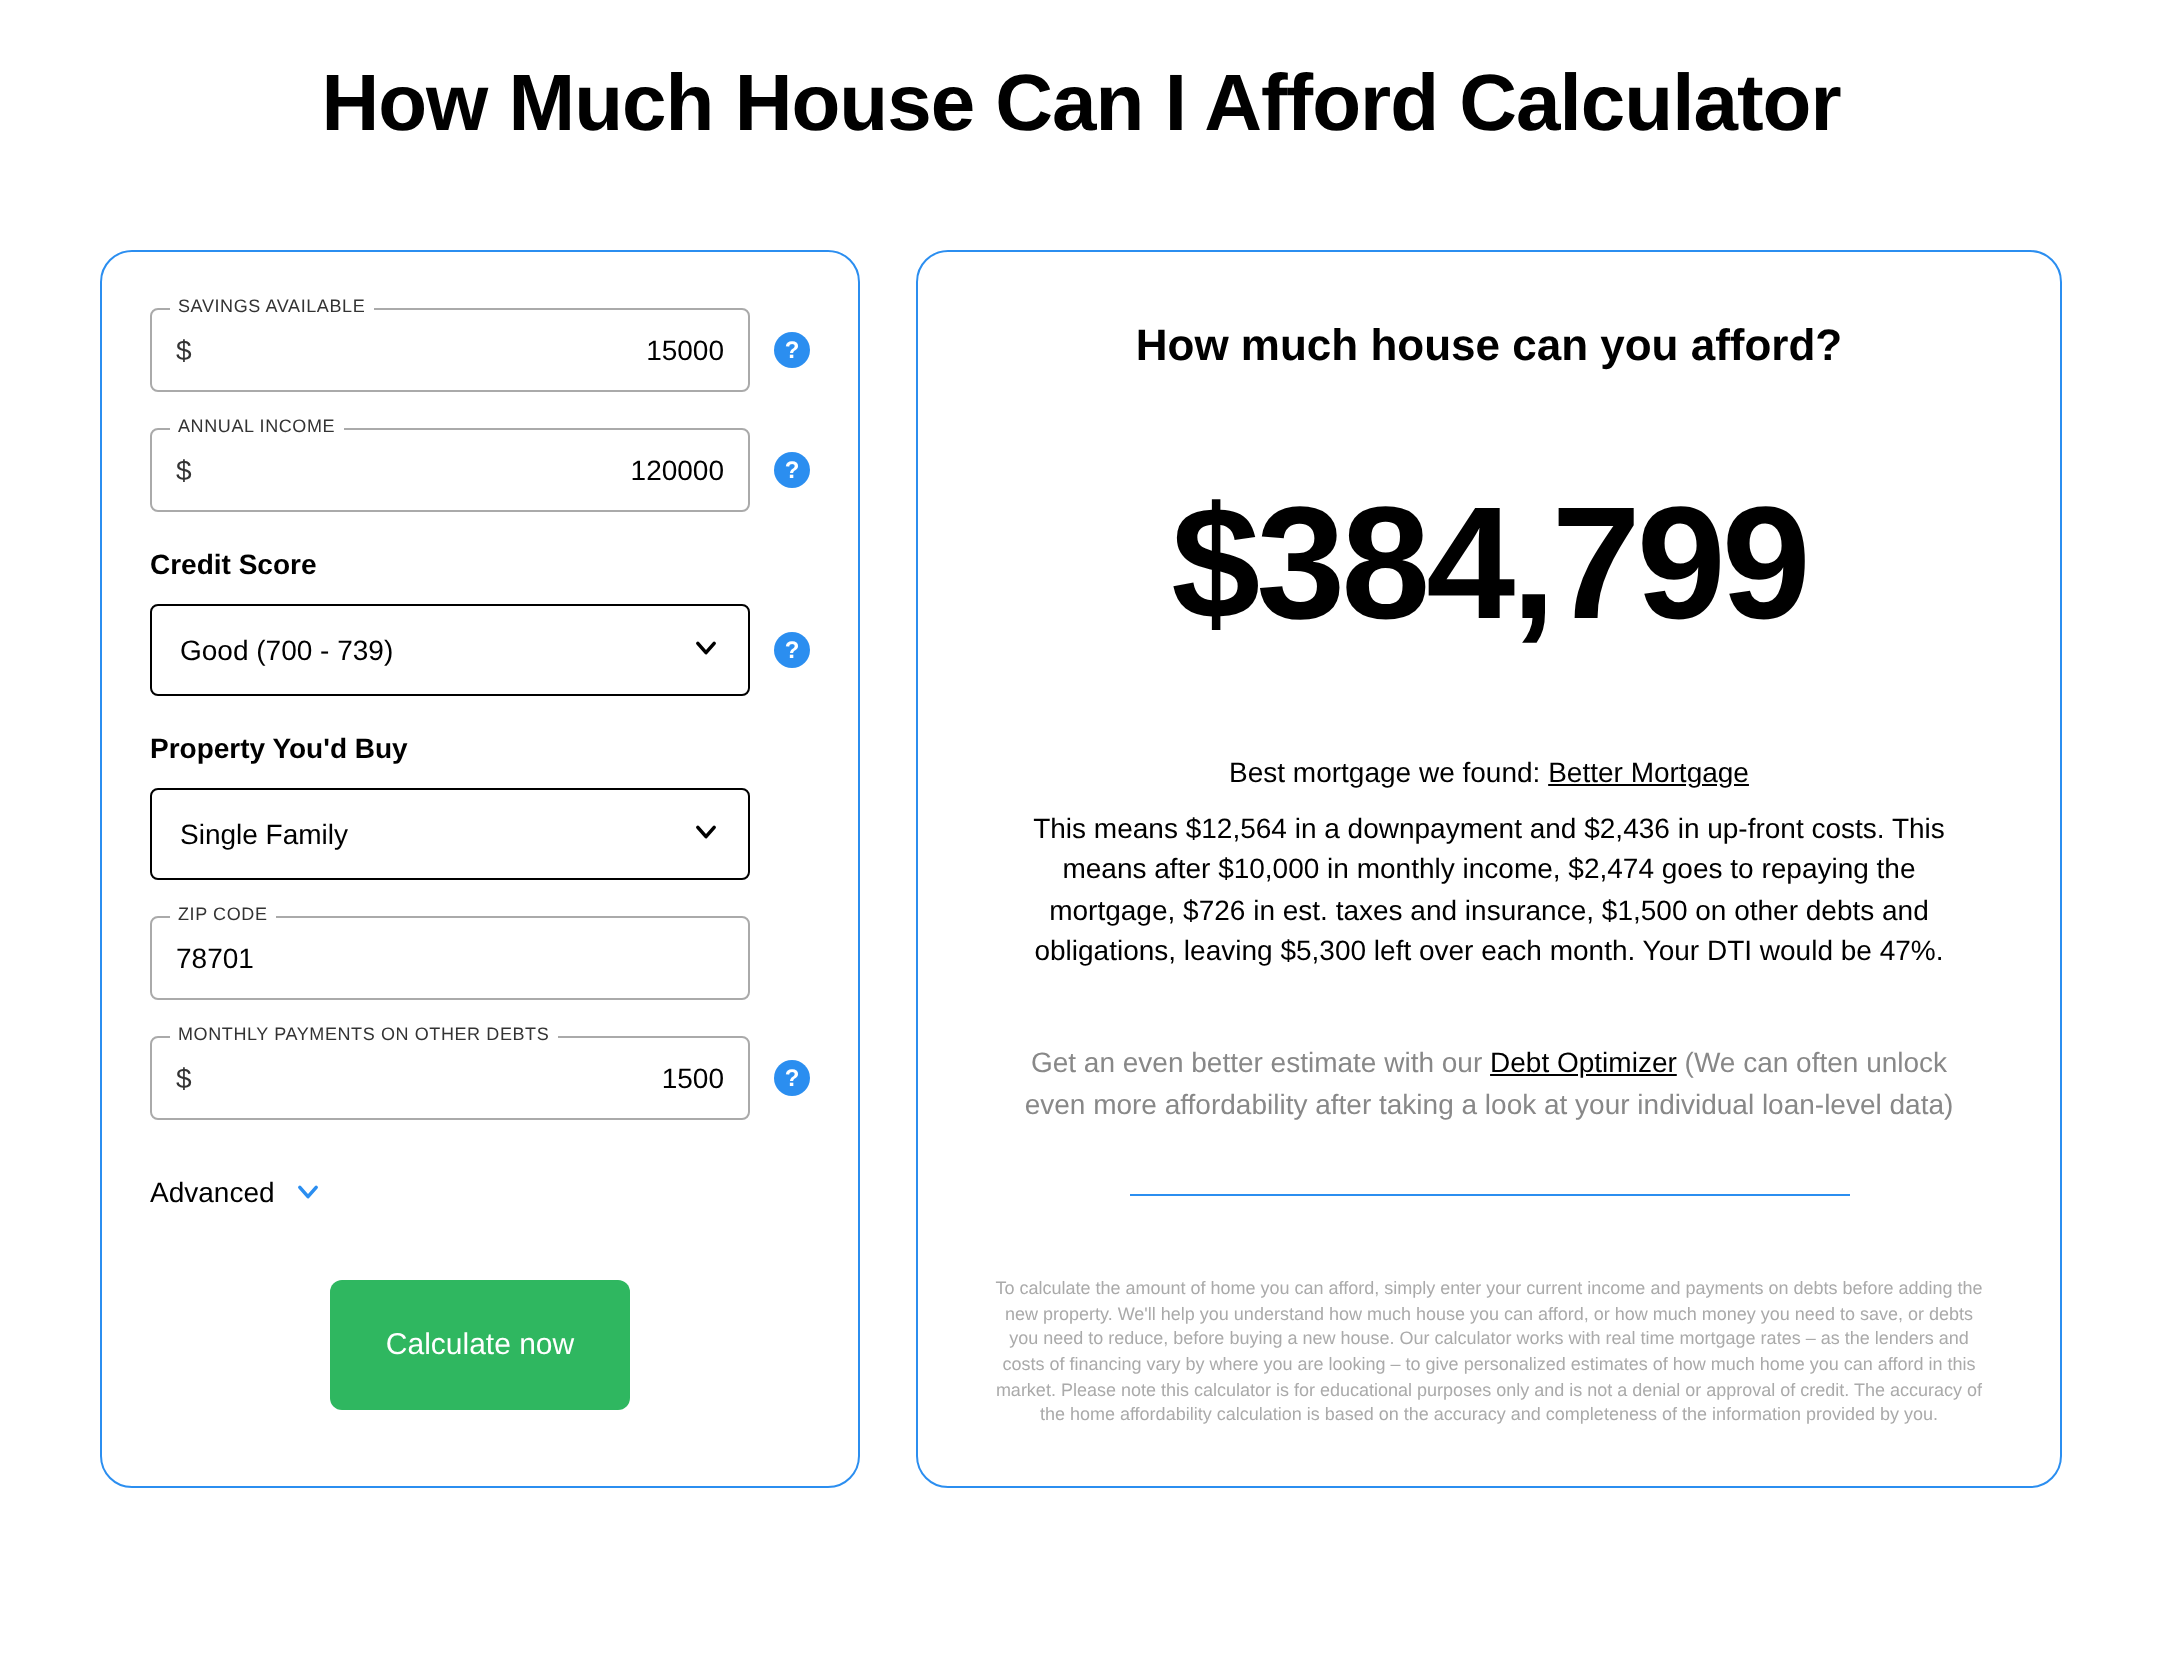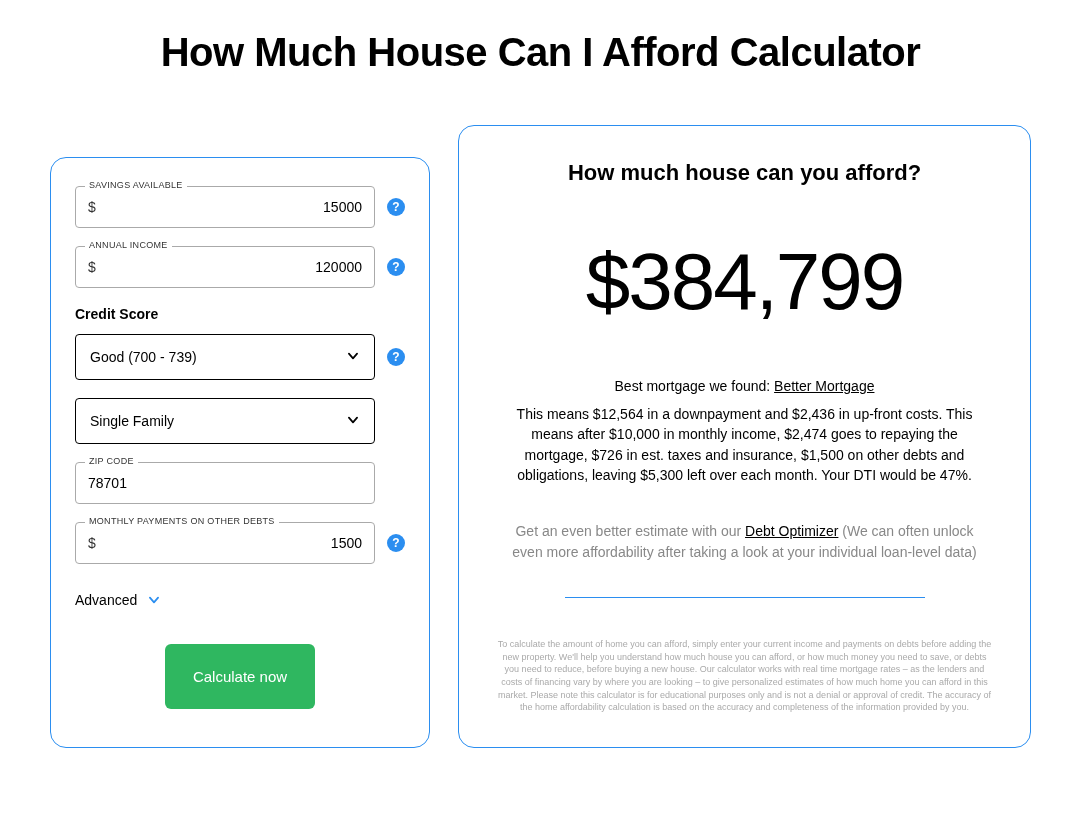--- a/index.html
+++ b/index.html
@@ -23,21 +23,20 @@
     gap: 28px;
   }
   .panel {
     border: 1px solid #2b8ef0;
     border-radius: 16px;
     padding: 28px 24px;
   }
   .left {
     width: 380px;
     flex: 0 0 auto;
-    margin-top: 32px;
   }
   .right {
     flex: 1;
     text-align: center;
     padding: 28px 34px;
   }
   .field-row {
     display: flex;
     align-items: center;
     gap: 12px;
@@ -151,21 +150,21 @@
     cursor: pointer;
   }
   .right h2 {
     font-size: 22px;
     font-weight: 700;
     margin-top: 6px;
     margin-bottom: 50px;
   }
   .big-amount {
     font-size: 80px;
-    font-weight: 400;
+    font-weight: 700;
     letter-spacing: -2px;
     margin-bottom: 50px;
   }
   .best-line {
     font-size: 14px;
     margin-bottom: 10px;
   }
   .best-line a, .optimizer a {
     color: #000;
     text-decoration: underline;
@@ -235,20 +234,21 @@
           <span class="chevron">
             <svg viewBox="0 0 24 24" fill="none">
                 <path d="M5 8l7 8 7-8" stroke="#000" stroke-width="3" stroke-linecap="round" stroke-linejoin="round"></path>
               </svg>
           </span>
         </div>
       </div>
       <div class="help-icon">?</div>
     </div>
 
+    <div class="section-label">Property You'd Buy</div>
     <div class="field-row">
       <div class="select-wrap">
         <div class="select-box">
           <span>Single Family</span>
           <span class="chevron">
             <svg viewBox="0 0 24 24" fill="none">
                 <path d="M5 8l7 8 7-8" stroke="#000" stroke-width="3" stroke-linecap="round" stroke-linejoin="round"></path>
               </svg>
           </span>
         </div>

